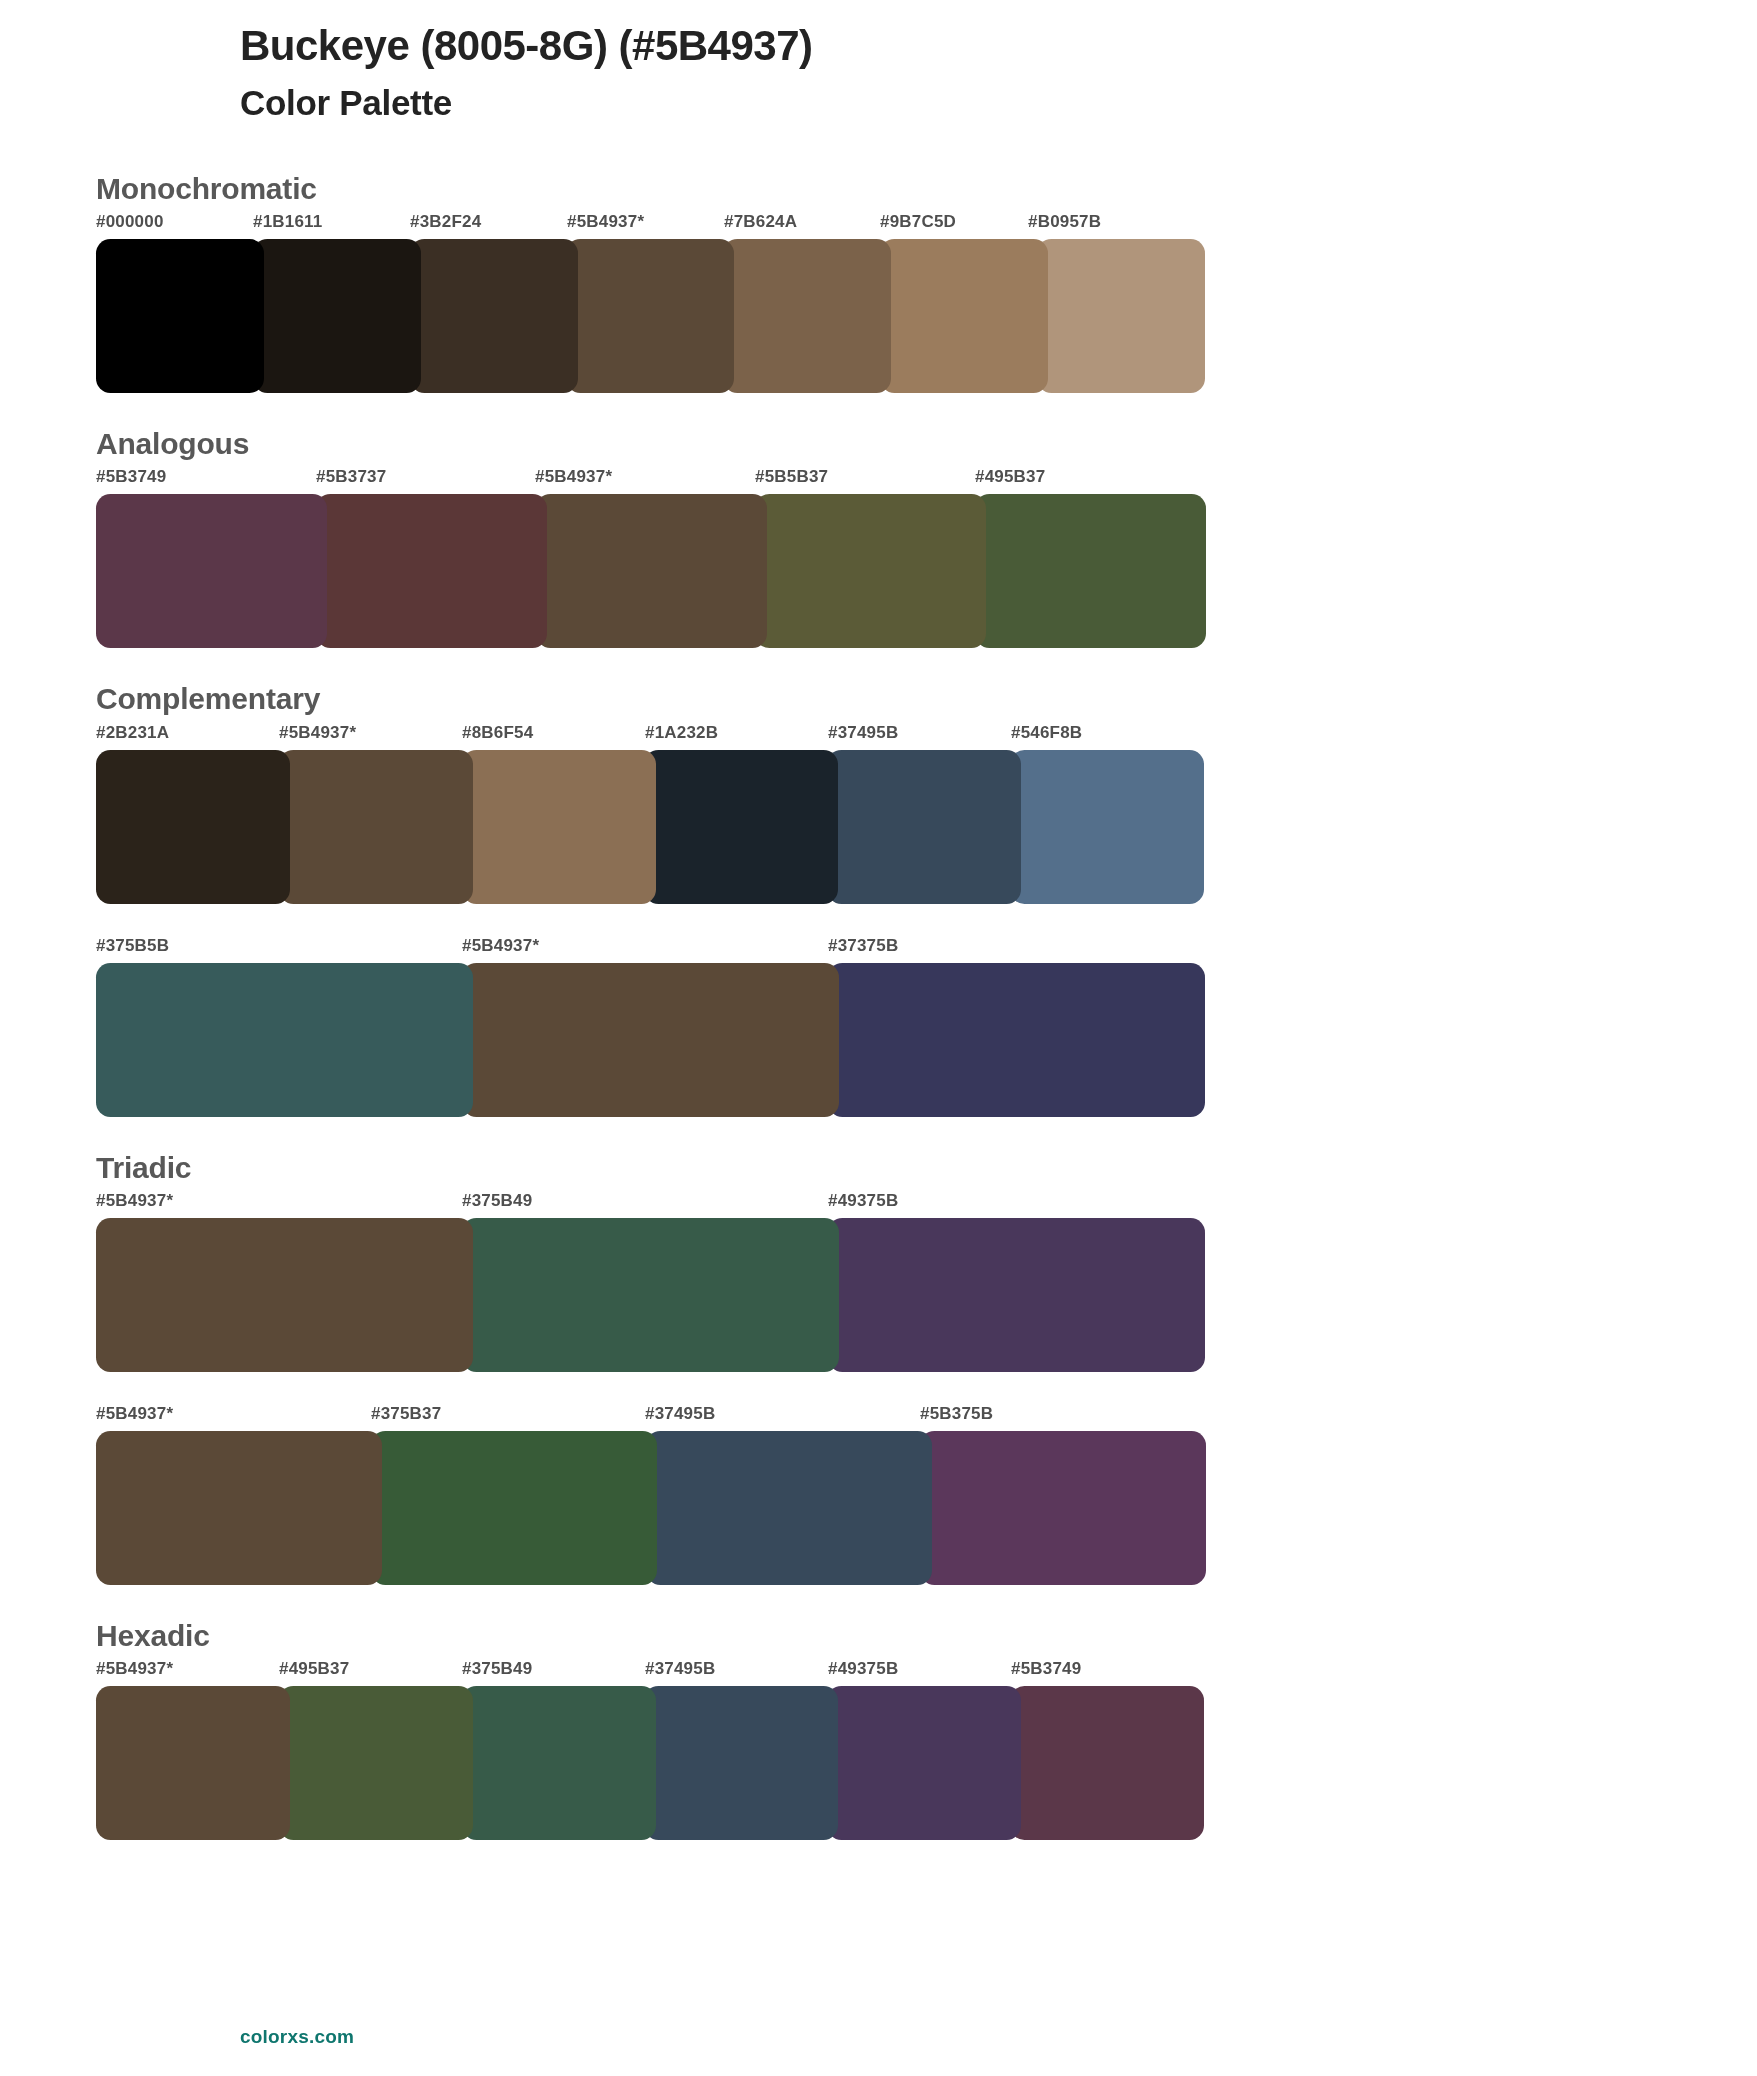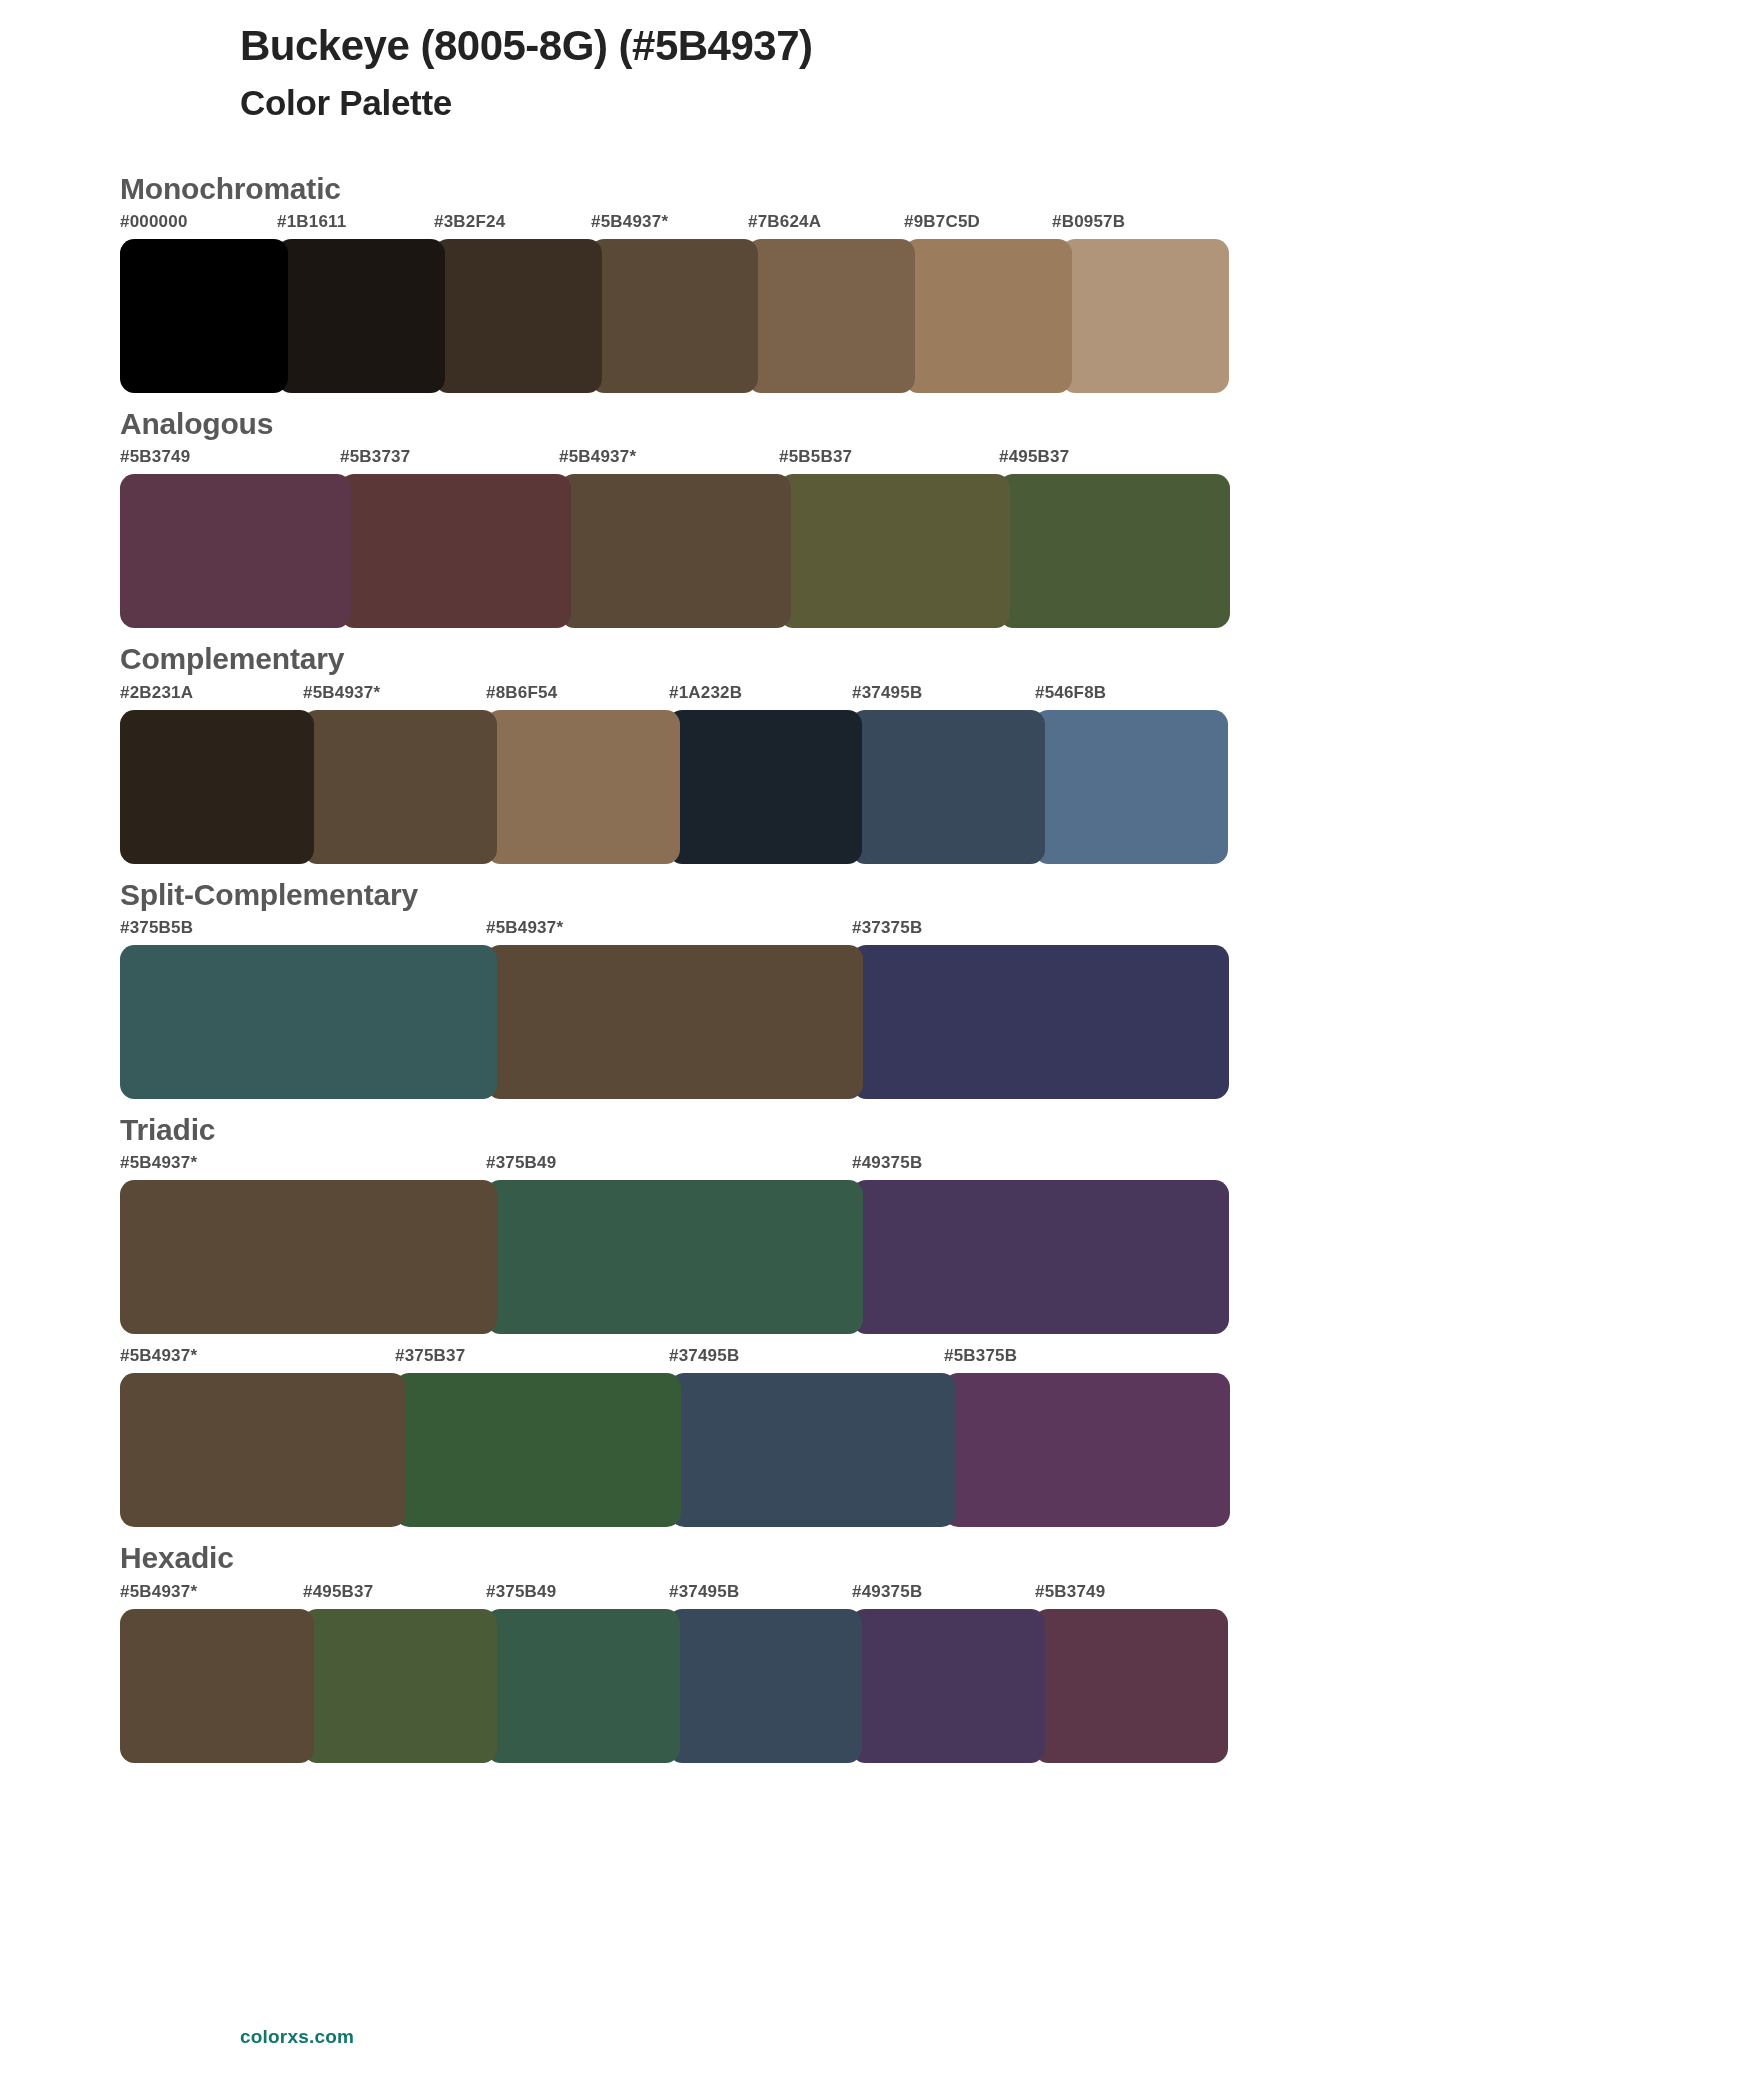--- a/index.html
+++ b/index.html
@@ -40,22 +40,22 @@
     color: #232323;
     letter-spacing: -0.3px;
     line-height: 1.2;
     margin: 11.2px 0 0 0;
     padding: 0;
   }
   .sections {
     margin-top: 46px;
   }
   .section {
-    padding-left: 120px;
-    margin-bottom: 12px;
+    padding-left: 96px;
+    margin-bottom: 32px;
   }
   .section-title {
     font-size: 30px;
     font-weight: 700;
     color: #585858;
     letter-spacing: -0.2px;
     margin: 0 0 4.8px 0;
     line-height: 1.25;
   }
   .labels {
@@ -157,21 +157,20 @@
         <div class="swatches">
           <div class="swatch" title="#2B231A" style="width: 194px; background: rgb(43, 35, 26); z-index: 6;"></div>
           <div class="swatch" title="#5B4937*" style="width: 194px; background: rgb(91, 73, 55); z-index: 5;"></div>
           <div class="swatch" title="#8B6F54" style="width: 194px; background: rgb(139, 111, 84); z-index: 4;"></div>
           <div class="swatch" title="#1A232B" style="width: 194px; background: rgb(26, 35, 43); z-index: 3;"></div>
           <div class="swatch" title="#37495B" style="width: 194px; background: rgb(55, 73, 91); z-index: 2;"></div>
           <div class="swatch" title="#546F8B" style="width: 194px; background: rgb(84, 111, 139); z-index: 1;"></div>
         </div>
       </div>
       <div class="section">
-        <div class="section-title">Split-Complementary</div>
         <div class="labels">
           <span class="label" style="left: 0px;">#375B5B</span>
           <span class="label" style="left: 366px;">#5B4937*</span>
           <span class="label" style="left: 732px;">#37375B</span>
         </div>
         <div class="swatches">
           <div class="swatch" title="#375B5B" style="width: 377px; background: rgb(55, 91, 91); z-index: 3;"></div>
           <div class="swatch" title="#5B4937*" style="width: 377px; background: rgb(91, 73, 55); z-index: 2;"></div>
           <div class="swatch" title="#37375B" style="width: 377px; background: rgb(55, 55, 91); z-index: 1;"></div>
         </div>

